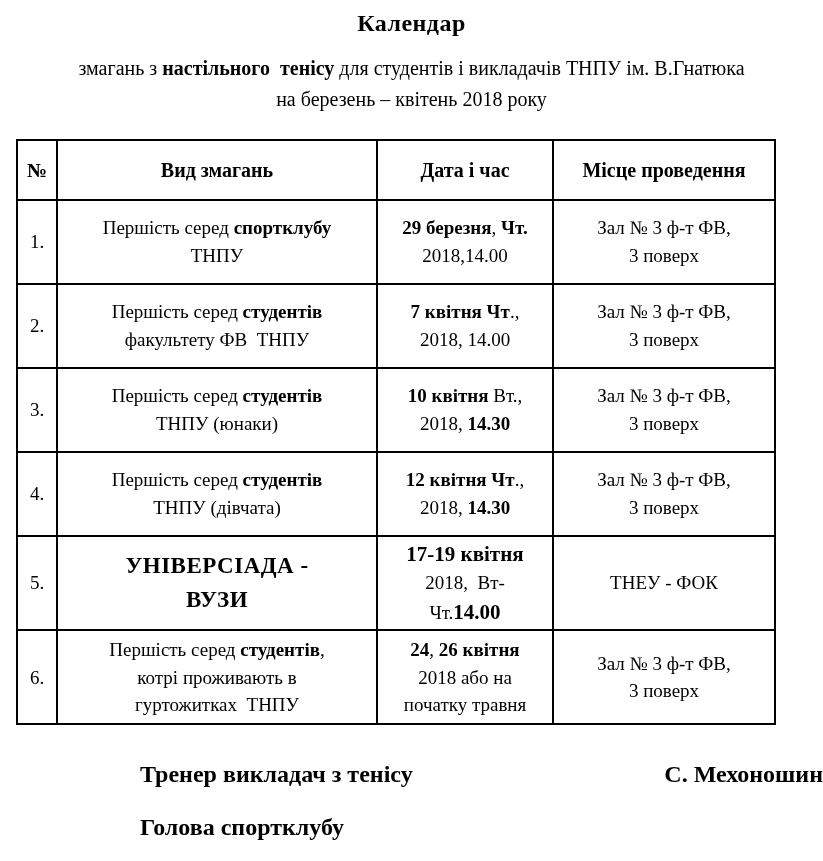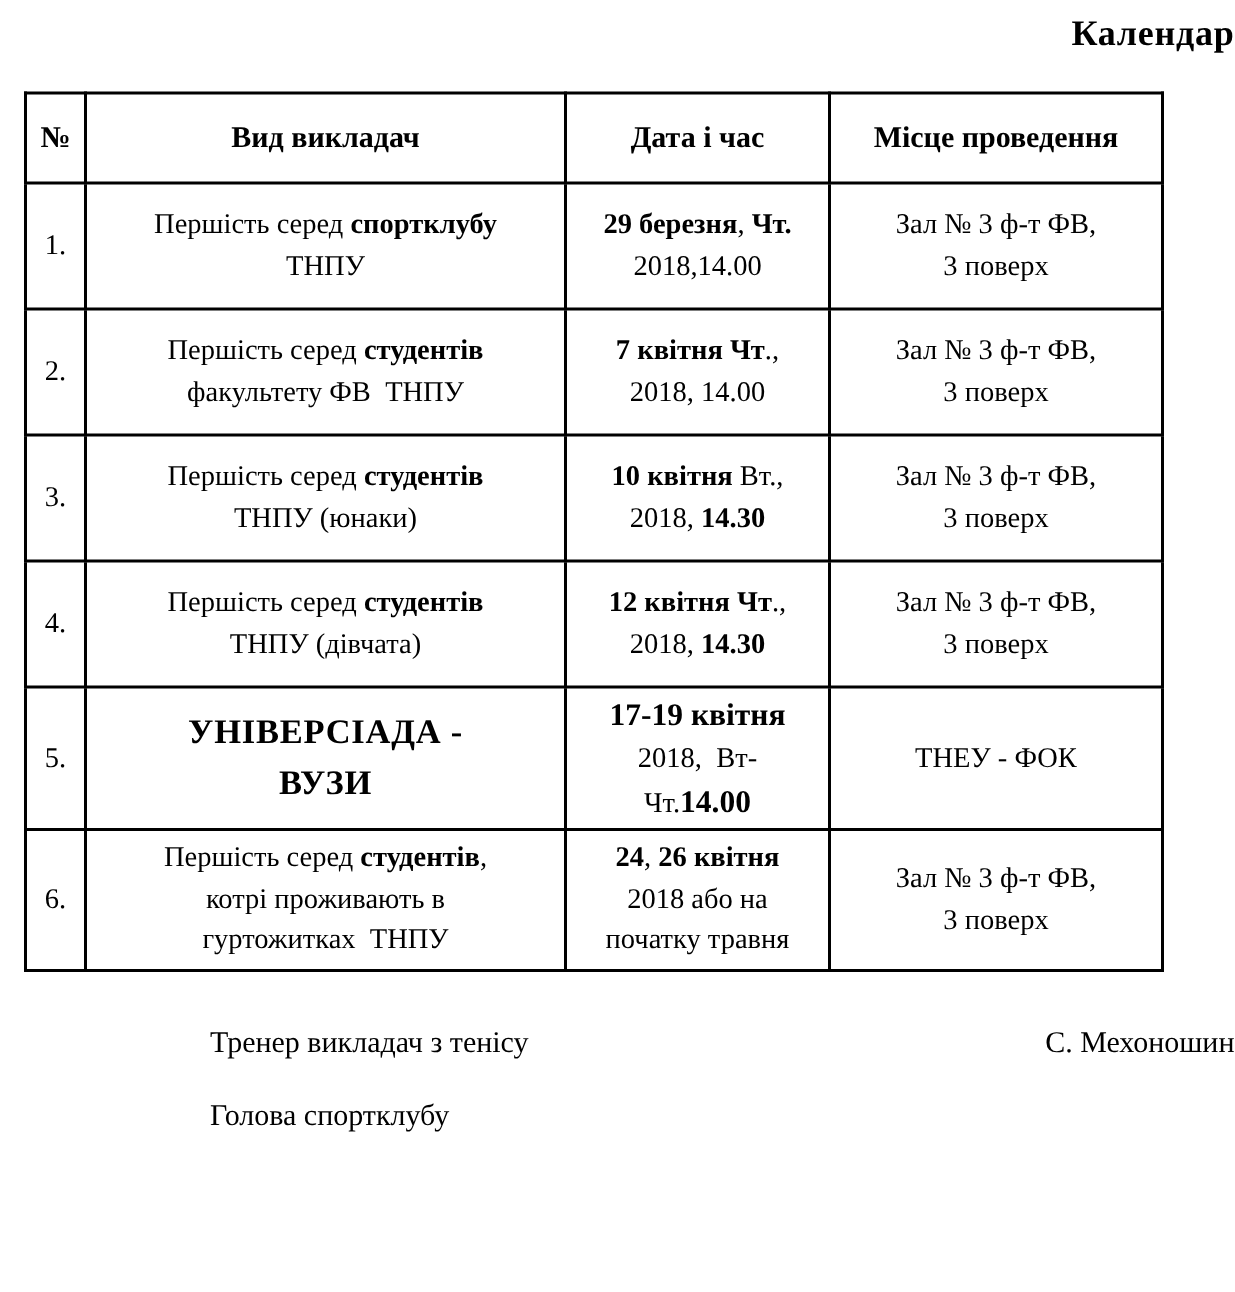--- a/index.html
+++ b/index.html
@@ -12,21 +12,21 @@
   .page {
     position: relative;
     width: 823px;
     height: 861px;
     background: #ffffff;
     overflow: hidden;
   }
   .title {
     margin: 0;
     padding-top: 10px;
-    text-align: right;
+    text-align: center;
     font-size: 24px;
     font-weight: bold;
     letter-spacing: 0.5px;
   }
   .subtitle {
     margin-top: 16px;
     text-align: center;
     font-size: 20px;
     line-height: 1.55;
     white-space: pre-wrap;
@@ -54,51 +54,53 @@
   th { font-weight: bold; font-size: 20px; }
   thead tr { height: 60px; }
   tbody tr { height: 84px; }
   tbody tr:nth-child(5) { height: 86px; }
   tbody tr:nth-child(6) { height: 94px; }
   .b  { font-weight: bold; }
   .xl { font-size: 23px; letter-spacing: 0.5px; line-height: 1.5; }
   .lg { font-size: 21px; text-align: right; }
   .signatures {
     margin-top: 36px;
-    font-weight: normal;
-    font-size: 20px;
+    font-weight: bold;
+    font-size: 24px;
   }
   .sig-row {
     display: grid;
     grid-template-columns: 450px auto;
     padding-left: 140px;
     margin-bottom: 26px;
   }
   .sig-row .role { text-align: left; }
   .sig-row .name { text-align: right; padding-left: 0; }
 </style>
 </head>
 <body>
 
 <div class="page">
 
   <h1 class="title">Календар</h1>
 
+  <div class="subtitle"><span>змагань з </span><span class="b">настільного  тенісу</span><span> для студентів і викладачів ТНПУ ім. В.Гнатюка
+на березень – квітень 2018 року</span></div>
 
   <table class="schedule">
     <colgroup>
       <col class="c-num">
         <col class="c-type">
         <col class="c-date">
         <col class="c-place">
     </colgroup>
     <thead>
       <tr>
         <th>№</th>
-        <th>Вид викладач</th>
+        <th>Вид змагань</th>
         <th>Дата і час</th>
         <th>Місце проведення</th>
       </tr>
     </thead>
     <tbody>
       <tr>
         <td>1.</td>
         <td><span>Першість серед </span><span class="b">спортклубу</span><span>
 ТНПУ</span></td>
         <td><span class="b">29 березня</span><span>, </span><span class="b">Чт.</span><span>

